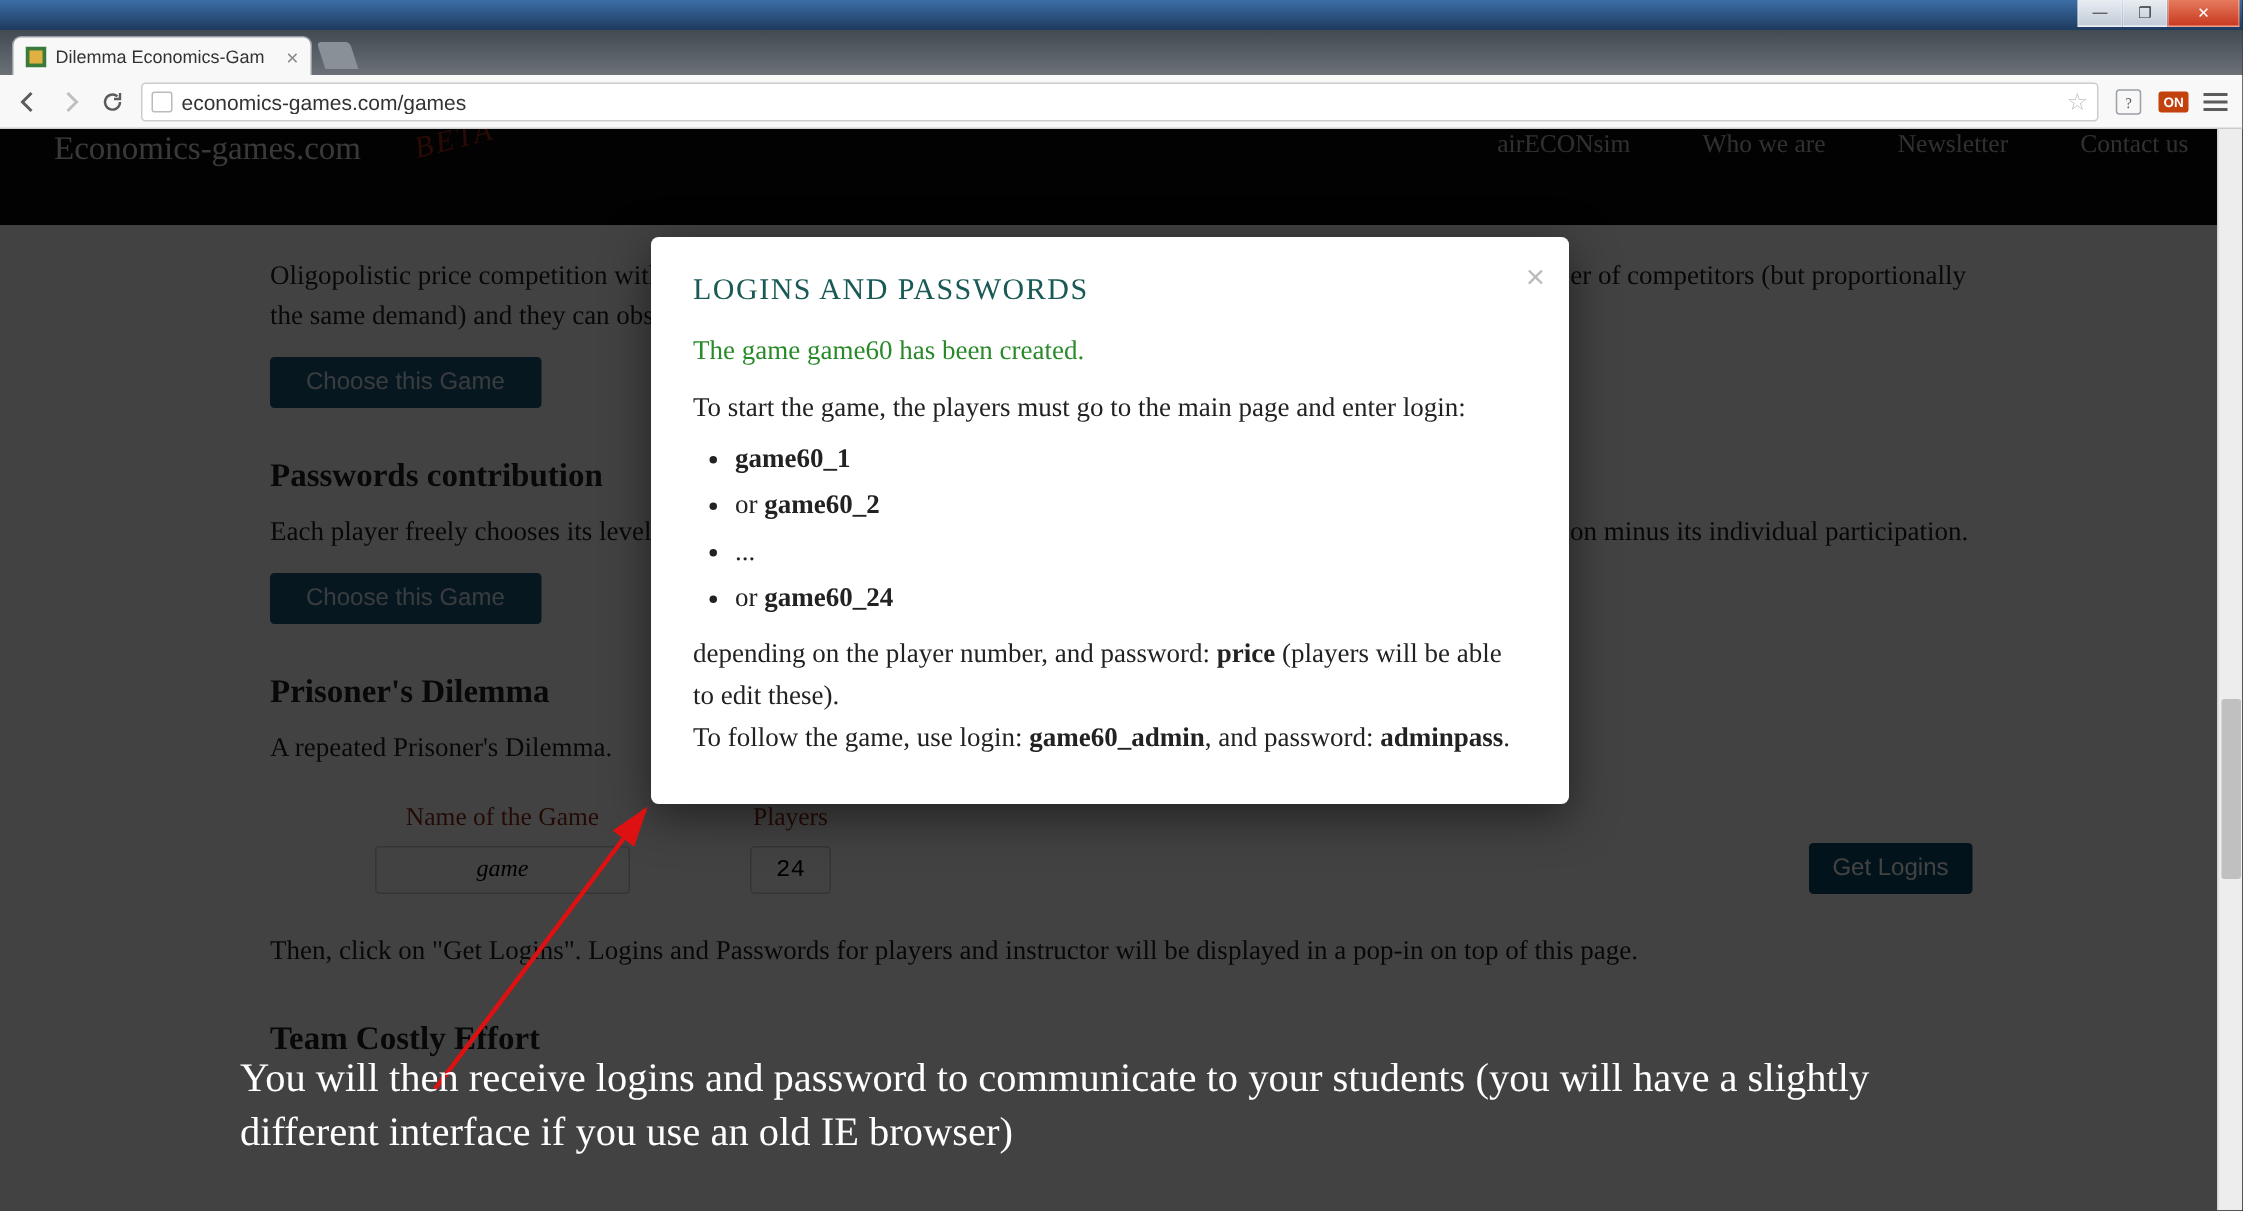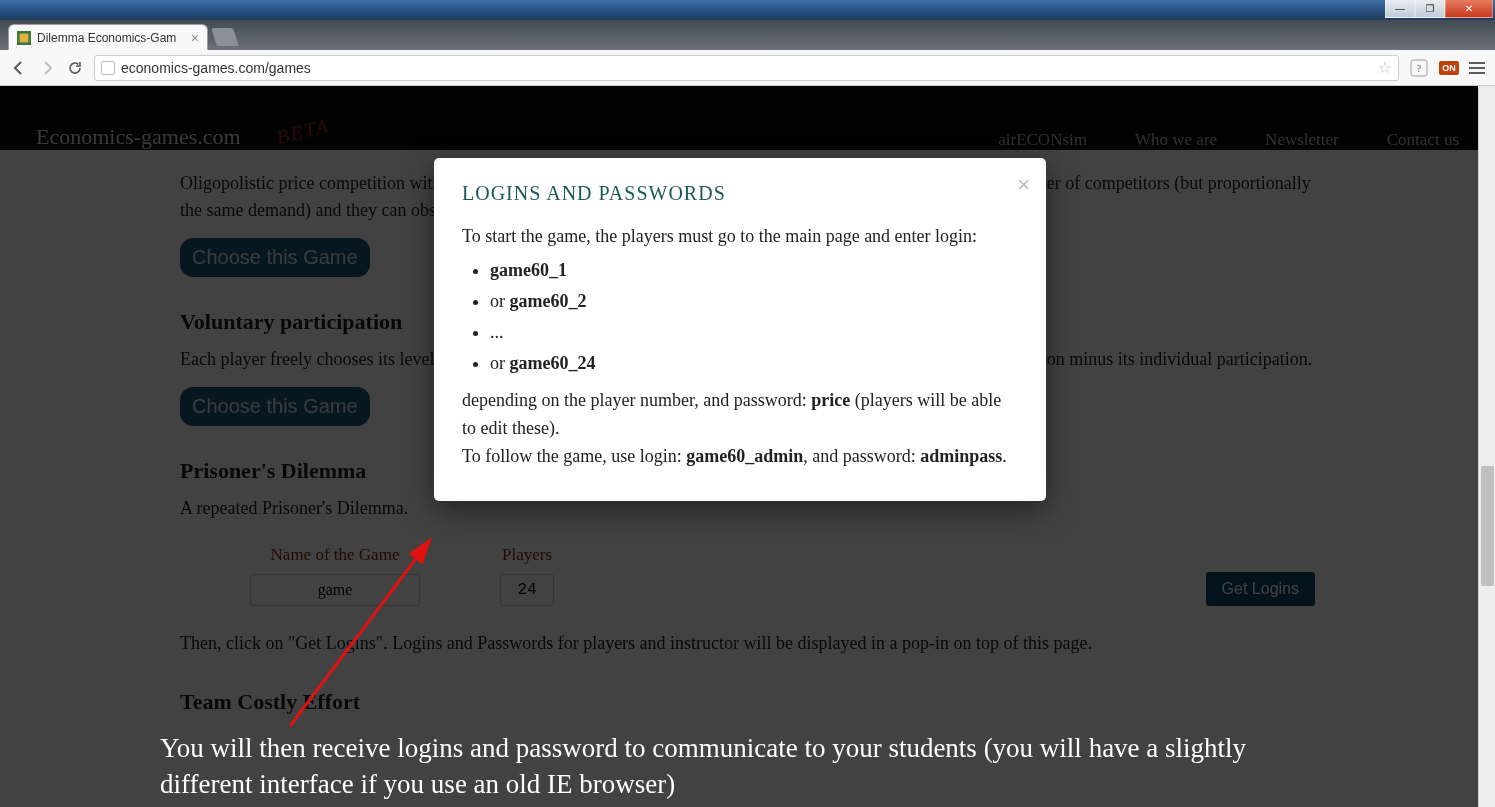--- a/index.html
+++ b/index.html
@@ -95,57 +95,57 @@
 .viewport {
   position:relative; height:721px; overflow:hidden;
 }
 .page {
   position:absolute; inset:0;
   background:#fff;
   font-family: Georgia, 'Times New Roman', serif;
 }
 .topnav {
   height:64px; background:#0a0a0a;
-  display:flex; align-items:flex-end; justify-content:space-between;
+  display:flex; align-items:flex-start; justify-content:space-between;
   padding:0 36px; color:#ccc;
 }
 .brand { font-size:22px; color:#ddd; position:relative; }
 .beta {
   position:absolute; left:240px; top:-4px;
   transform:rotate(-14deg);
   color:#a02a1a; font-style:italic; font-size:20px; letter-spacing:2px;
 }
 .navlinks { display:flex; gap:48px; font-size:17px; }
 .navlinks a { color:#bbb; text-decoration:none; cursor:pointer; }
 
 .content { padding:12px 180px 40px; color:#222; font-size:18px; line-height:1.5; }
 .content h2 { font-size:22px; font-weight:bold; margin-top:28px; }
 .content p { margin-top:8px; }
 .choose-btn {
   display:inline-block; margin-top:14px;
   background:#1a5a7a; color:#d9e6ee;
-  padding:8px 12px; font-size:20px;
-  border:none; border-radius:13px; cursor:pointer;
+  padding:8px 24px; font-size:16px;
+  border:none; border-radius:3px; cursor:pointer;
 }
 .get-logins {
   background:#0a4a6a; color:#fff;
   padding:8px 16px; font-size:16px;
   border:none; border-radius:3px; cursor:pointer;
 }
 
 .form-row { display:flex; align-items:flex-end; gap:80px; margin-top:20px; }
 .form-col label {
   display:block; color:#8a2a13; font-size:17px; margin-bottom:6px;
   text-align:center;
 }
 .form-col input {
   border:1px solid #ccc; border-radius:3px; padding:6px 10px;
   font:16px Georgia; text-align:center;
 }
-#name-input { width:170px; }
+#name-input { width:170px;font-style:italic; }
 #players-input { width:54px;font-family:Liberation Mono, monospace; }
 .form-right { margin-left:auto; padding-top:22px; padding-right:0; }
 
 
 .dim {
   position:absolute; inset:0;
   background:rgba(0,0,0,0.74);
 }
 
 
@@ -171,21 +171,21 @@
 .modal .body { color:#222; font-size:18px; line-height:1.55; }
 .modal ul { margin:6px 0 10px 28px; }
 .modal li { margin:3px 0; }
 
 
 .arrow {
   position:absolute; left:190px; top:440px;
   pointer-events:none;
 }
 .caption {
-  position:absolute; left:160px; top:644px;
+  position:absolute; left:160px; top:614px;
   width:1160px;
   color:#fff; font-size:27px; line-height:1.35;
 }
 
 
 .scrollbar {
   position:absolute; right:0; top:0; width:17px; height:100%;
   background:#ededed; border-left:1px solid #d0d0d0;
 }
 .scroll-thumb {
@@ -269,21 +269,21 @@
         <a>Who we are</a>
         <a>Newsletter</a>
         <a>Contact us</a>
       </div>
     </div>
 
     <div class="content">
       <p>Oligopolistic price competition with differentiated products. Players are firms in different markets with a different number of competitors (but proportionally the same demand) and they can observe the effect of competition intensity.</p>
       <button class="choose-btn">Choose this Game</button>
 
-      <h2>Voluntary participation</h2>
+      <h2>Passwords contribution</h2>
       <p>Each player freely chooses its level of participation in the common project. Gain is equal to twice the average participation minus its individual participation.</p>
       <button class="choose-btn">Choose this Game</button>
 
       <h2>Prisoner's Dilemma</h2>
       <p>A repeated Prisoner's Dilemma.</p>
 
       <div class="form-row">
         <div class="form-col" style="margin-left:70px;">
           <label>Name of the Game</label>
           <input id="name-input" value="game" style="">
@@ -301,20 +301,21 @@
 
       <h2>Team Costly Effort</h2>
     </div>
   </div>
 
   <div class="dim"></div>
 
   <div class="modal">
     <span class="modal-close">×</span>
     <h3>LOGINS AND PASSWORDS</h3>
+    <p class="created">The game game60 has been created.</p>
     <div class="body">
       <p>To start the game, the players must go to the main page and enter login:</p>
       <ul>
         <li><b>game60_1</b></li>
         <li>or <b>game60_2</b></li>
         <li>...</li>
         <li>or <b>game60_24</b></li>
       </ul>
       <p>
         <span>depending on the player number, and password: </span><b>price</b><span> (players will be able to edit these).</span>

